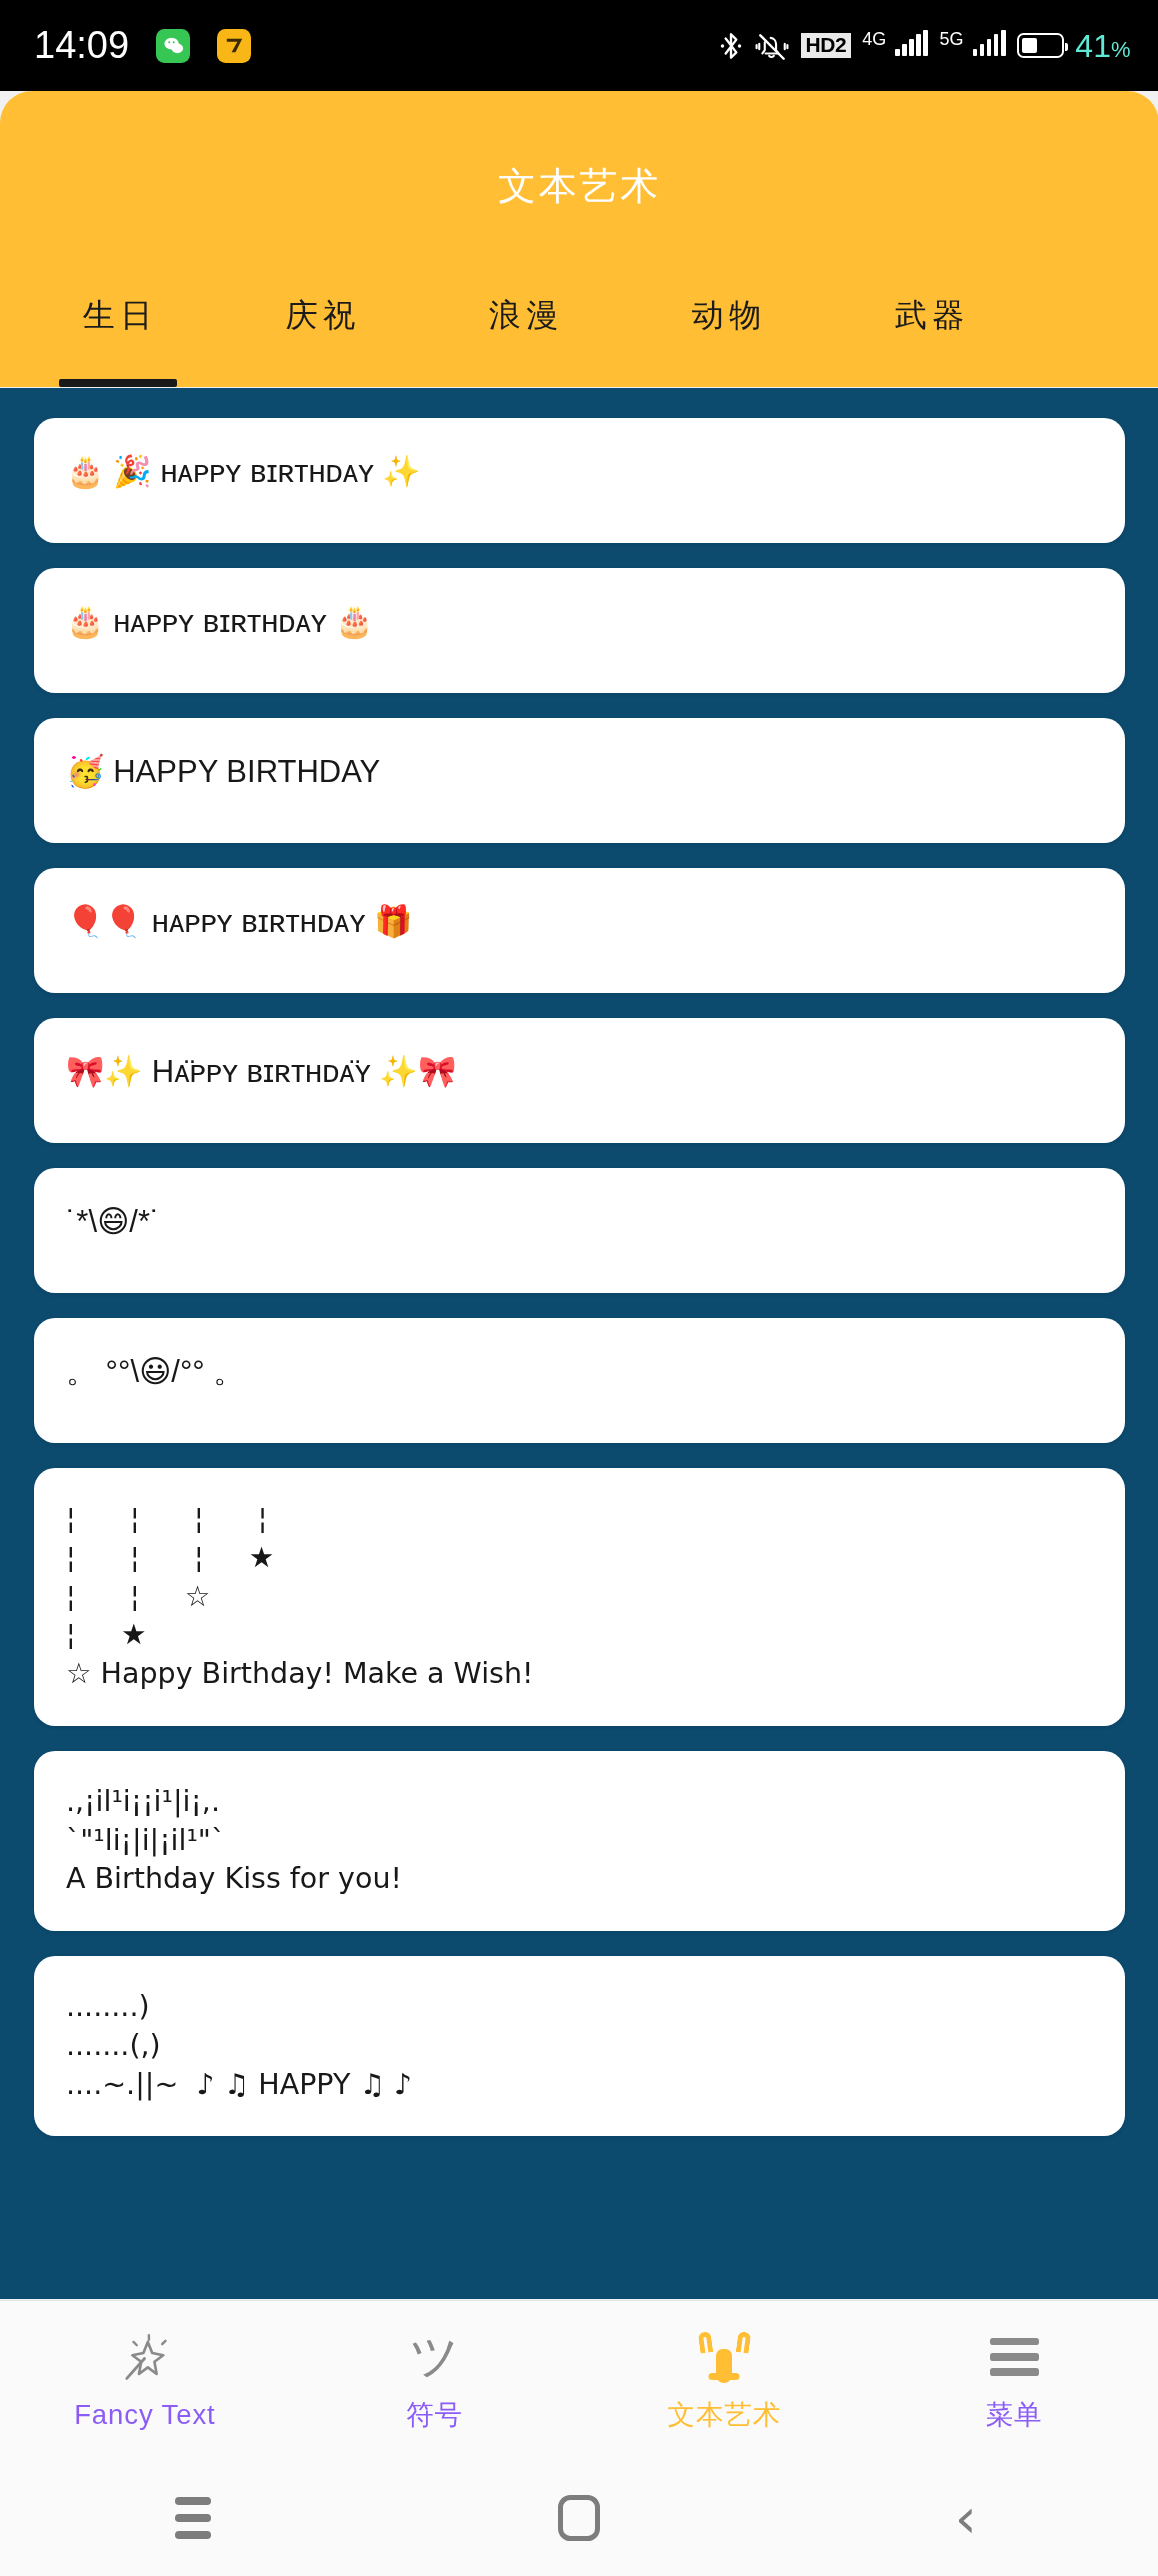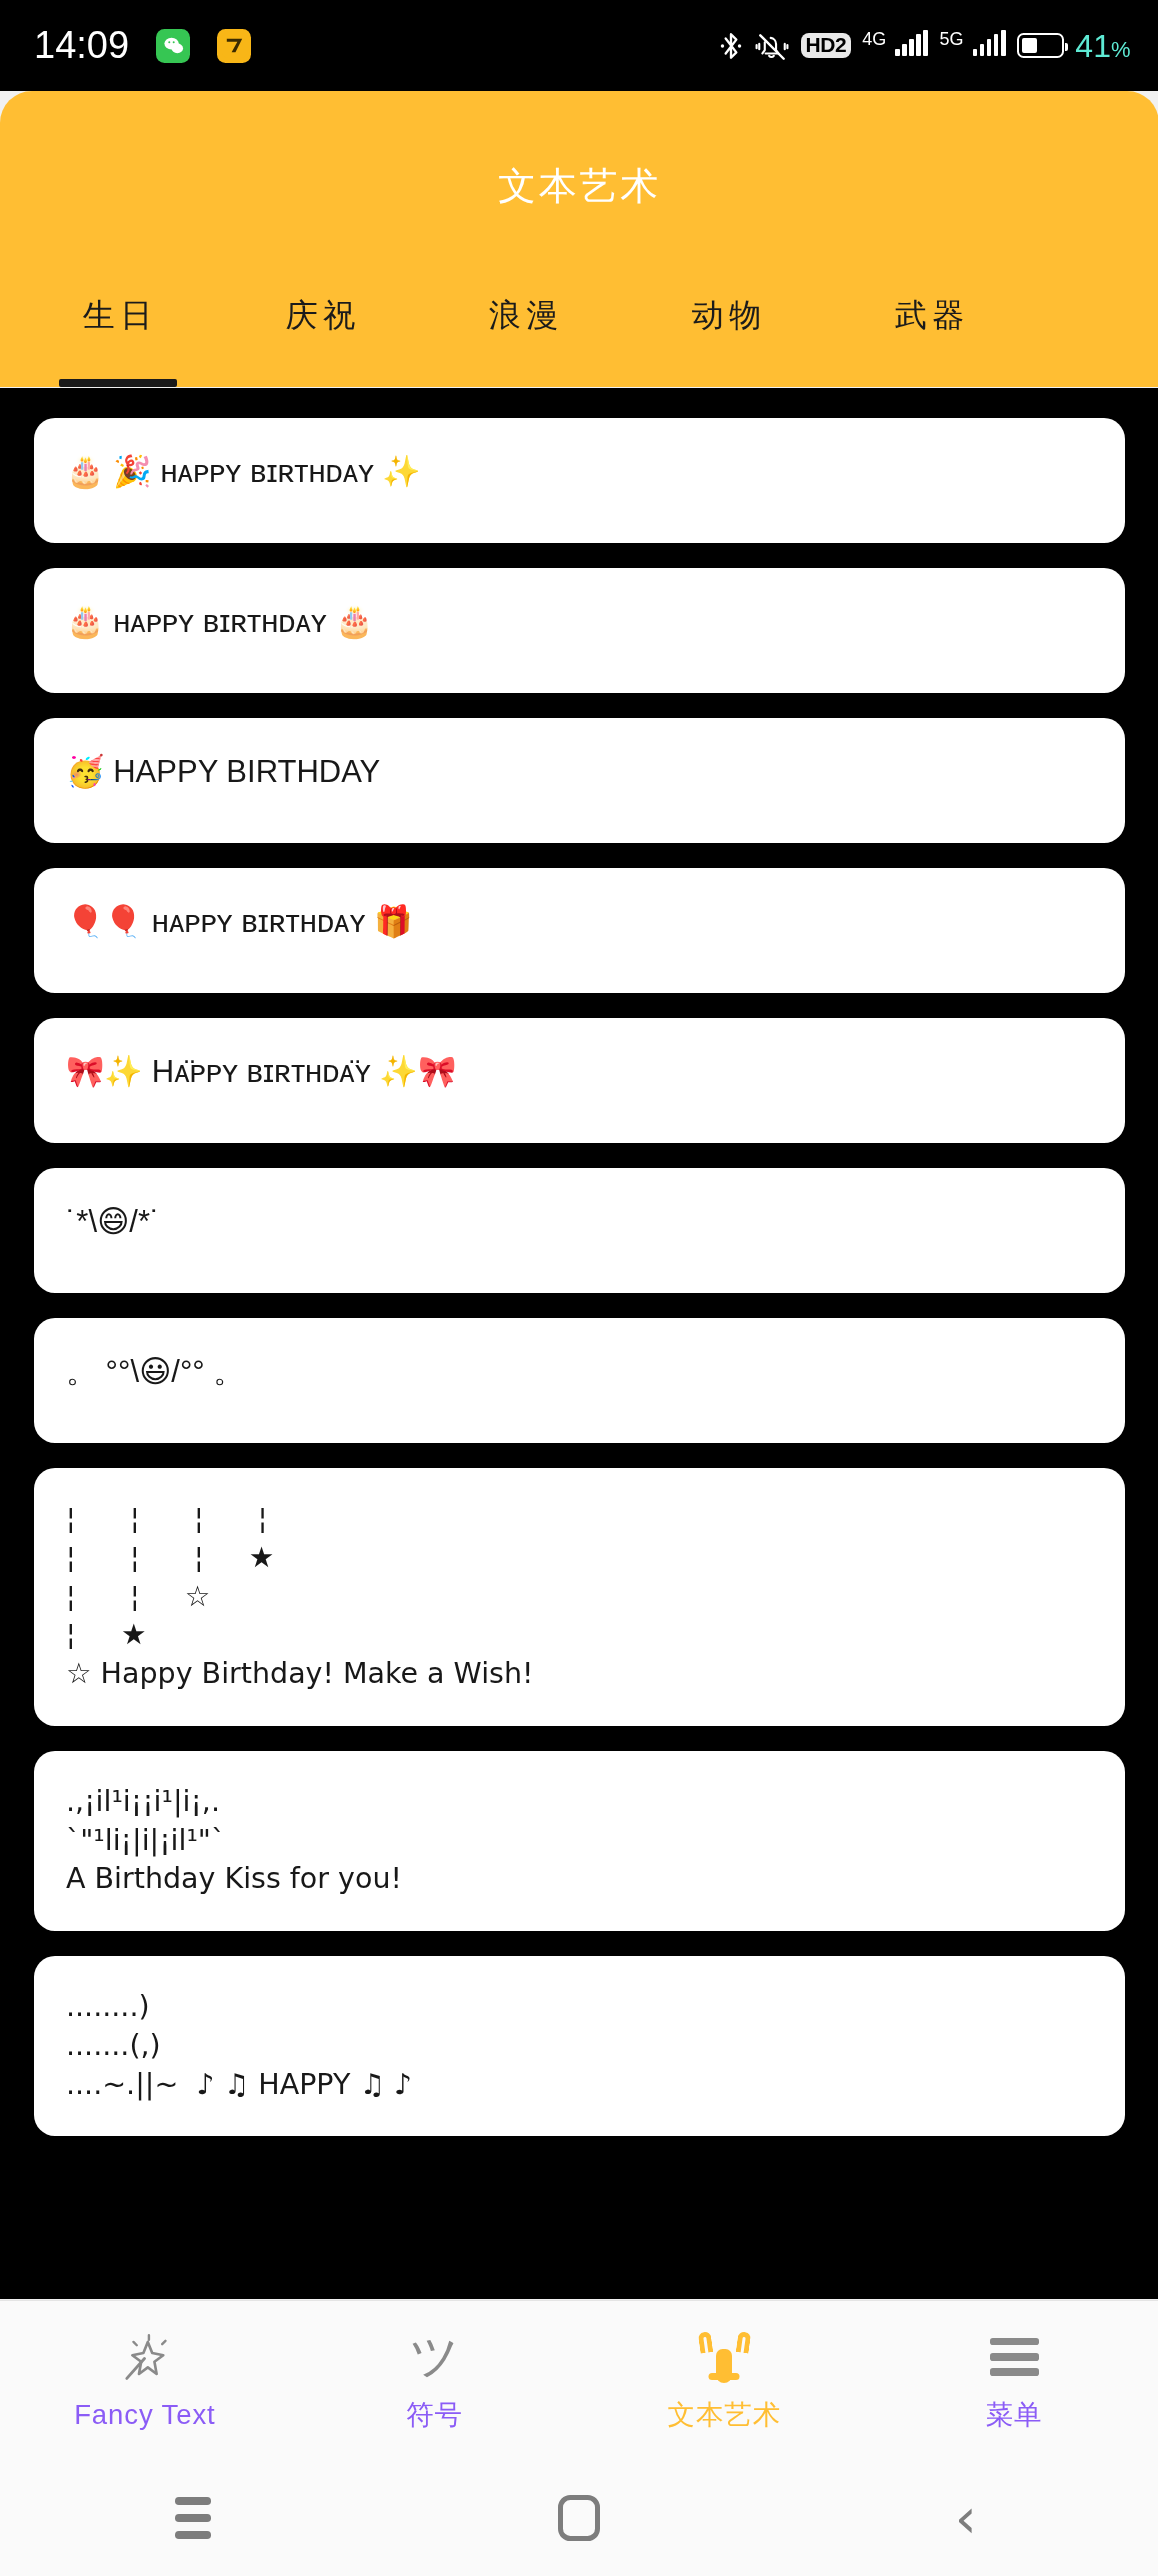--- a/index.html
+++ b/index.html
@@ -49,21 +49,21 @@
   .icon-wechat { background: #36c653; color: #fff; }
   .icon-yellow { background: #f8b617; color: #3a2a00; font-weight: bold; font-size: 19px; }
 
   .sb-right { display: flex; align-items: center; gap: 11.4px; }
   .sb-right svg { display: block; }
   .sb-hd2 {
     background: #e9e9e9;
     color: #000;
     font-size: 21px;
     font-weight: bold;
-    border-radius: 8px;
+    border-radius: 0;
     padding: 0.9px 4.7px 1.9px 4.7px;
     line-height: 1.05;
     letter-spacing: -0.5px;
   }
   .sig-wrap { display: flex; align-items: flex-start; gap: 9px; }
   .sig-label {
     color: #fff; font-size: 18px; line-height: 1;
     margin-bottom: 13.3px; font-weight: 400;
   }
   .bars { display: flex; align-items: flex-end; gap: 2.4px; height: 26.6px; }
@@ -145,21 +145,21 @@
     border-radius: 1.9px;
   }
 
   
   .list {
     position: absolute;
     top: 388px; left: 0;
     width: 1159px;
     height: 1911px;
     overflow: hidden;
-    background: #000000;
+    background: #0c4a6e;
   }
   .card {
     margin: 0 34px 25px 34px;
     background: #ffffff;
     border-radius: 21px;
     box-shadow: 0 1.9px 4.7px rgba(0,0,0,0.07);
     padding: 32px 28.5px 32px 32px;
     min-height: 125px;
     display: flex;
     align-items: flex-start;

